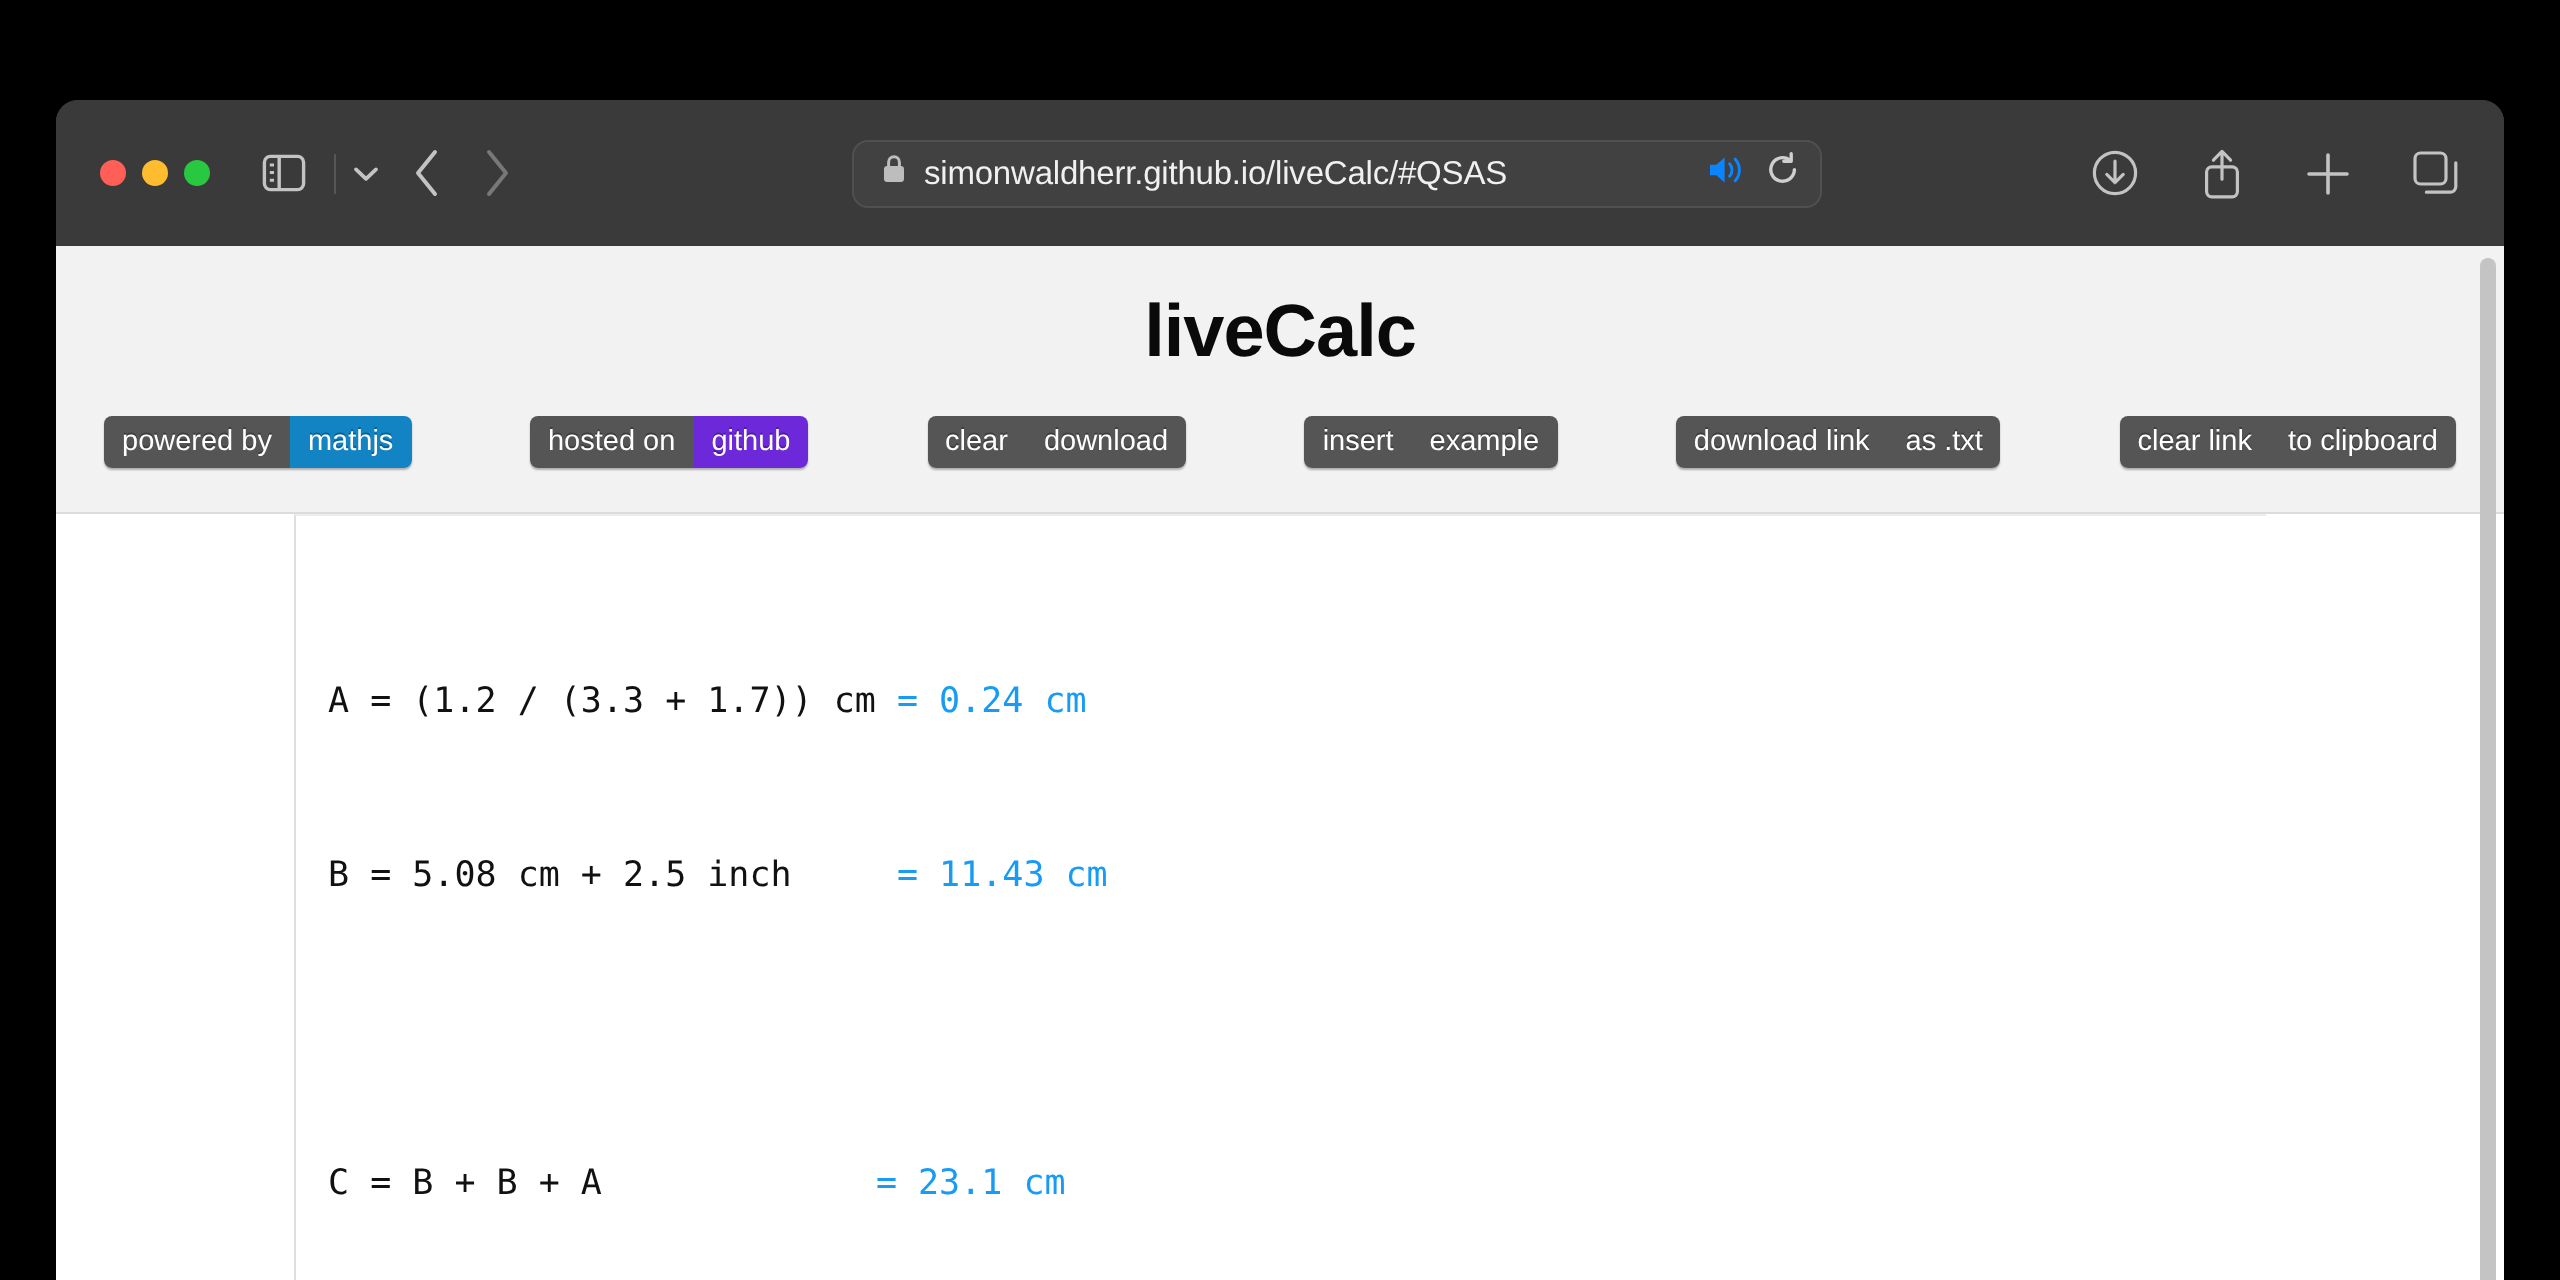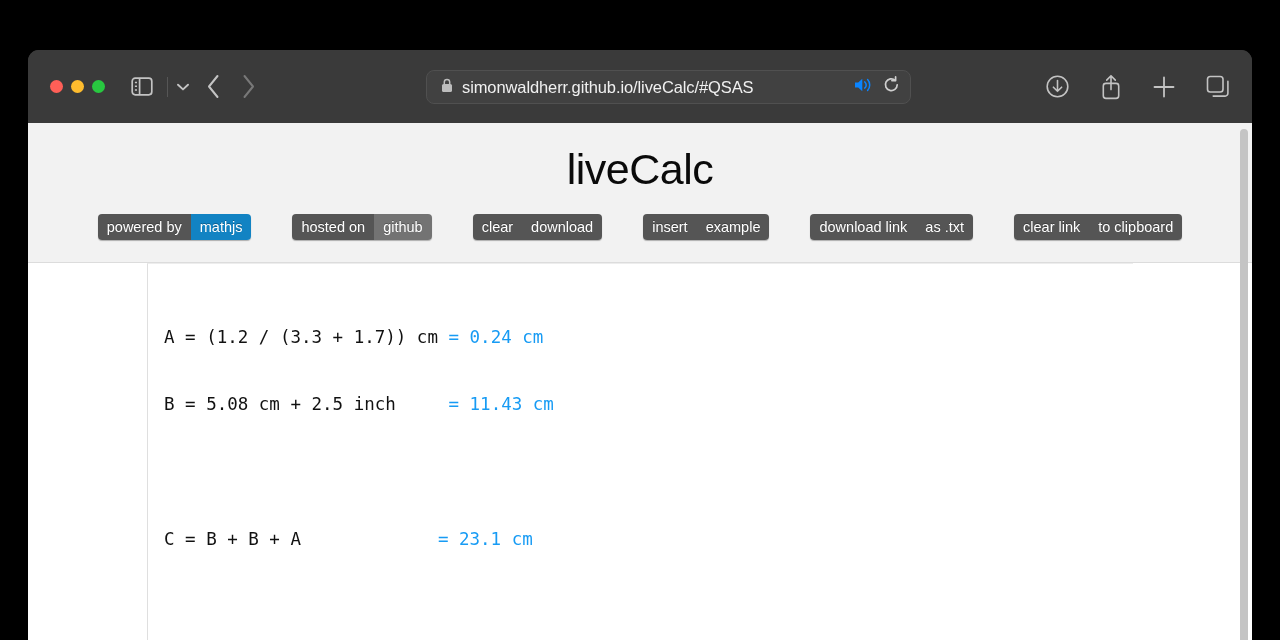--- a/index.html
+++ b/index.html
@@ -126,31 +126,31 @@
   #page-header {
     background: #f2f2f2;
     border-bottom: 1px solid #dcdcdc;
     padding-top: 24px;
     padding-bottom: 22px;
     flex: none;
   }
 
   #page-title {
     text-align: center;
-    font-size: 43px;
-    font-weight: normal;
+    font-size: 37px;
+    font-weight: bold;
     color: #0a0a0a;
     letter-spacing: -0.5px;
     line-height: 1.05;
     margin-bottom: 22px;
   }
 
   #badge-row {
     display: flex;
-    justify-content: center;
+    justify-content: space-between;
     gap: 41px;
     padding: 0 24px;
   }
 
   .badge {
     display: inline-flex;
     align-items: stretch;
     height: 26px;
     border-radius: 4px;
     overflow: hidden;
@@ -161,21 +161,21 @@
   }
   .badge .seg {
     display: block;
     padding: 0 9px;
     color: #ffffff;
     text-shadow: 0 -1px 0 rgba(0,0,0,0.28);
   }
   .badge .seg.left  { background: #555555; }
   .badge .seg.right { background: #555555; }
   .badge .seg.blue  { background: #1283c3; }
-  .badge .seg.green { background: #737373; }
+  .badge .seg.green { background: #6d28d9; }
 
   
   #content-area {
     flex: 1 1 auto;
     background: #ffffff;
     position: relative;
     display: flex;
   }
 
   #content-gutter { width: 119px; flex: none; }
@@ -187,21 +187,21 @@
     border-top: 1px solid #ededed;
     background: #ffffff;
     padding: 17px 0 0 16px;
     font-family: "DejaVu Sans Mono", monospace;
     font-size: 17.5px;
     line-height: 22.4px;
     color: #111111;
     white-space: pre;
     overflow: hidden;
   }
-  .calc-line { white-space: pre; }
+  .calc-line { white-space: pre; margin-top: 20px; }
   .calc-res  { color: #179bf4; }
   .calc-blank { height: 22.4px; }
 
   
   #page-scrollbar {
     position: absolute;
     right: 4px;
     top: 6px;
     width: 8px;
     bottom: 0;

